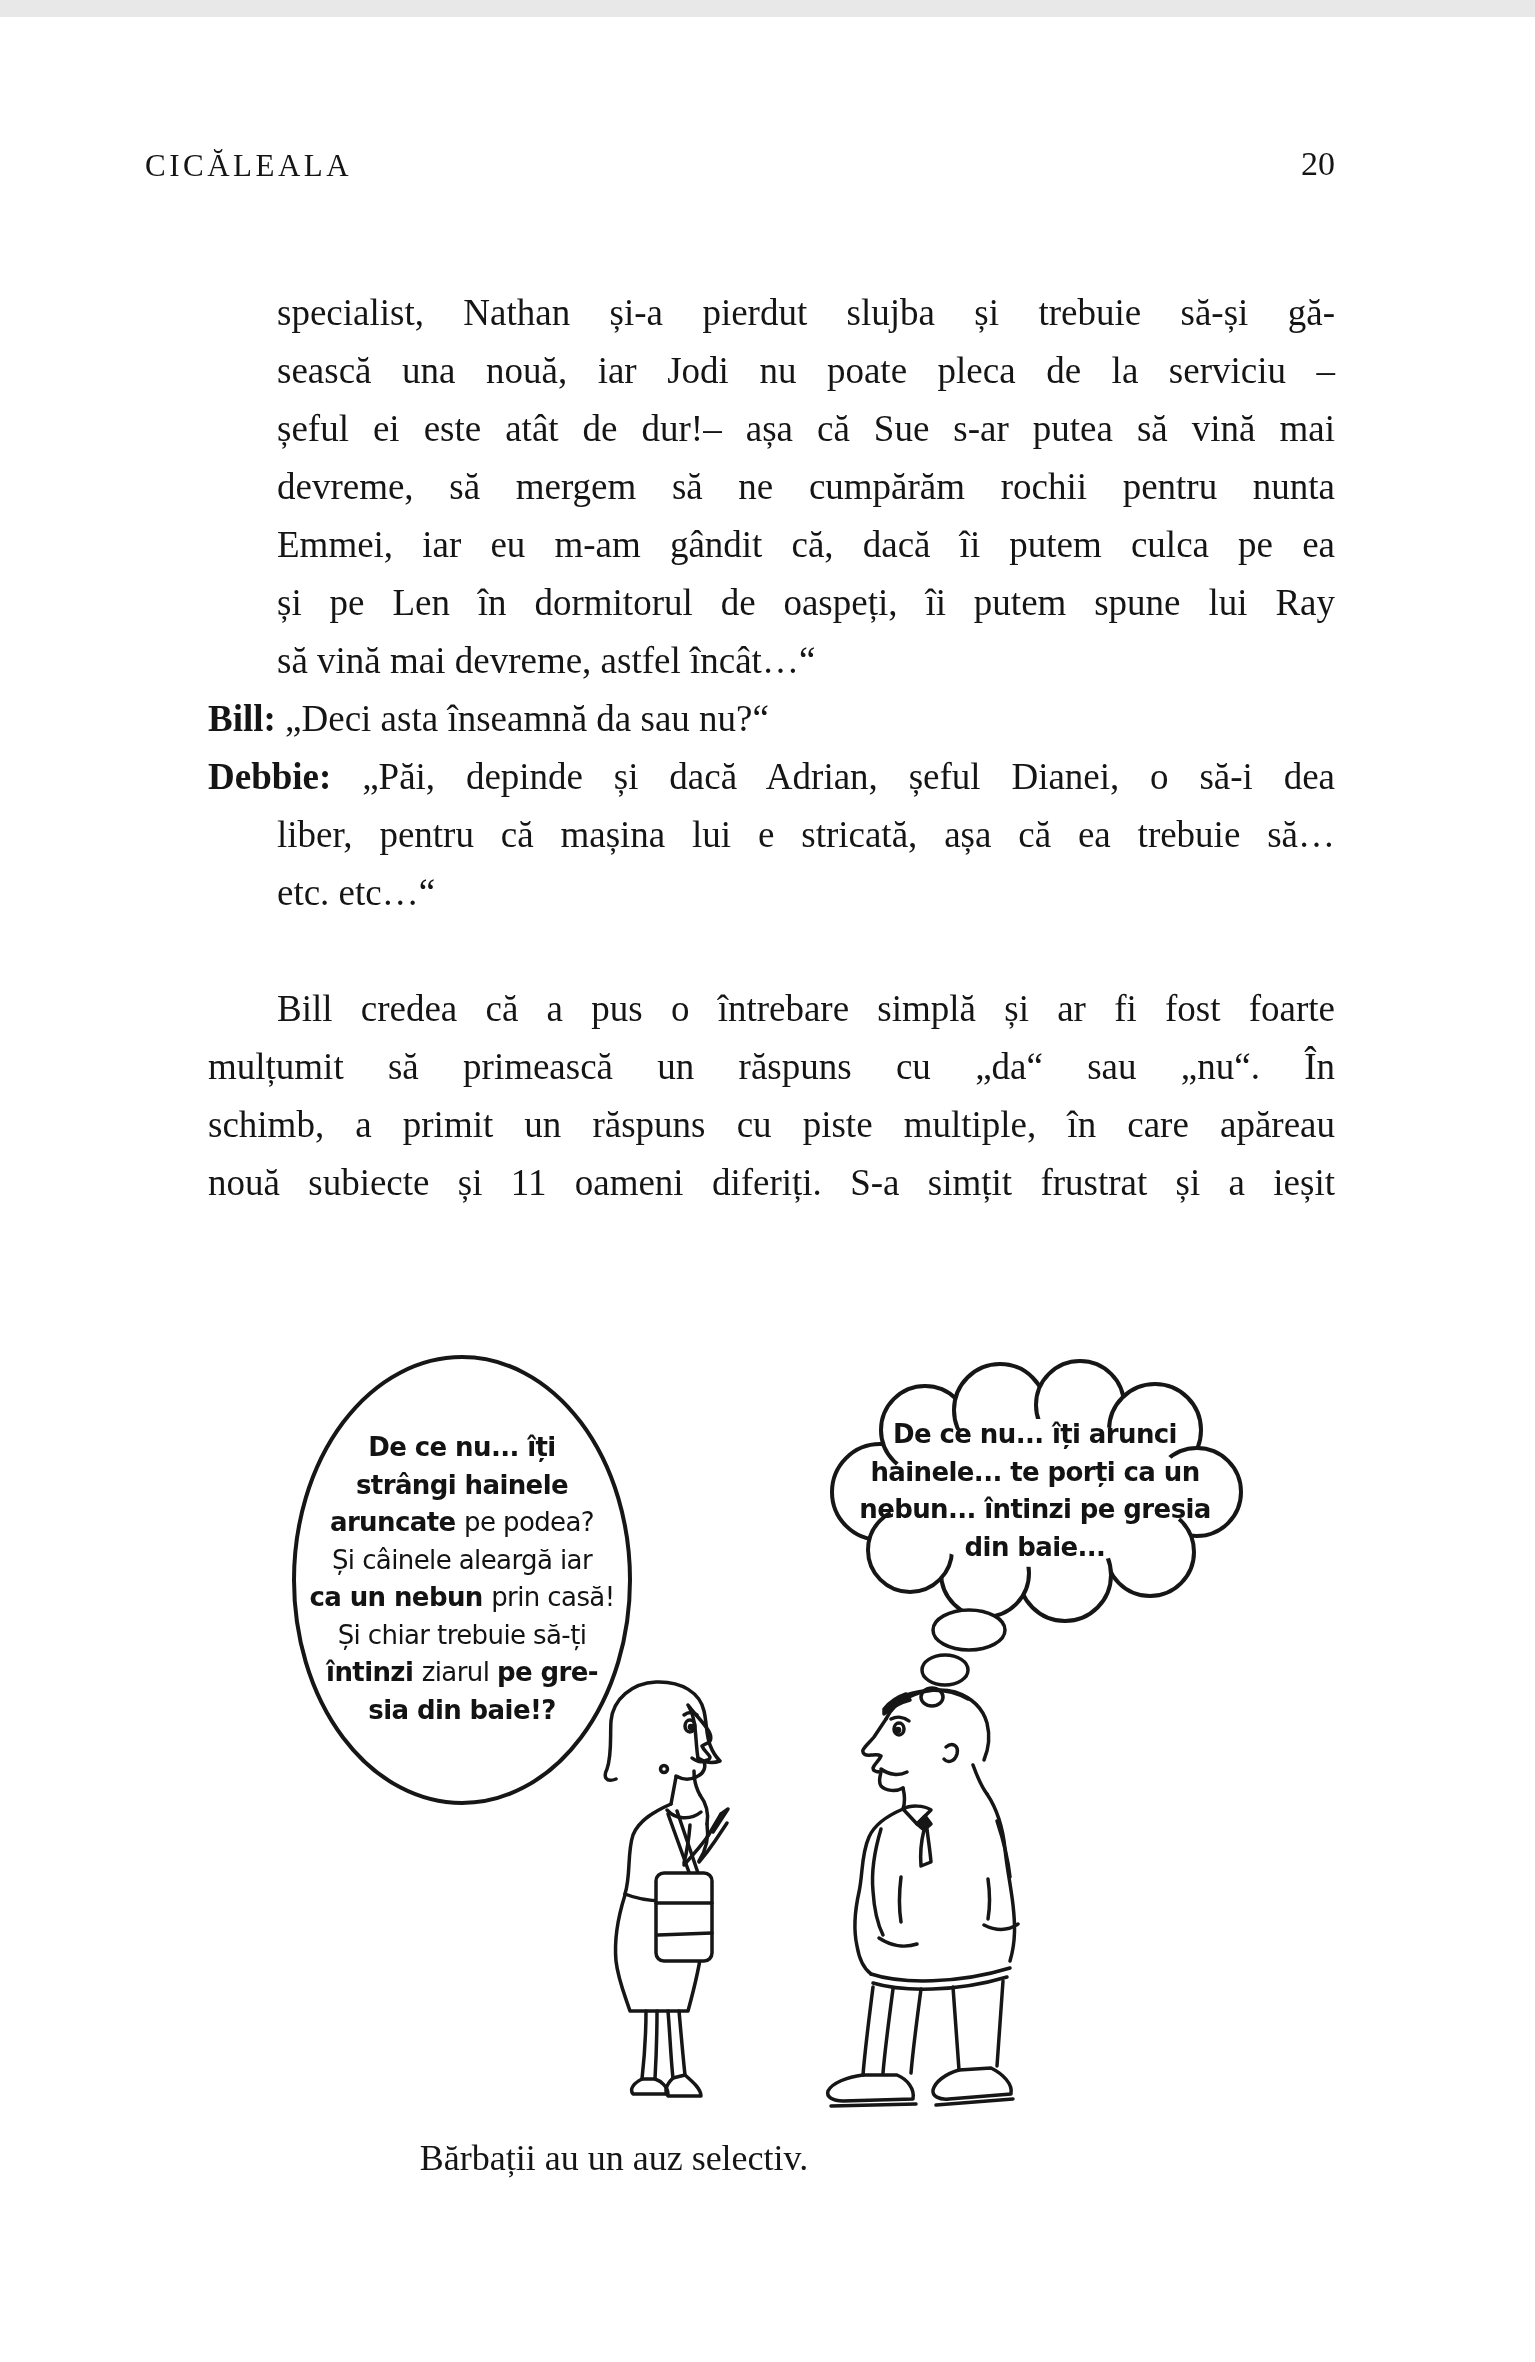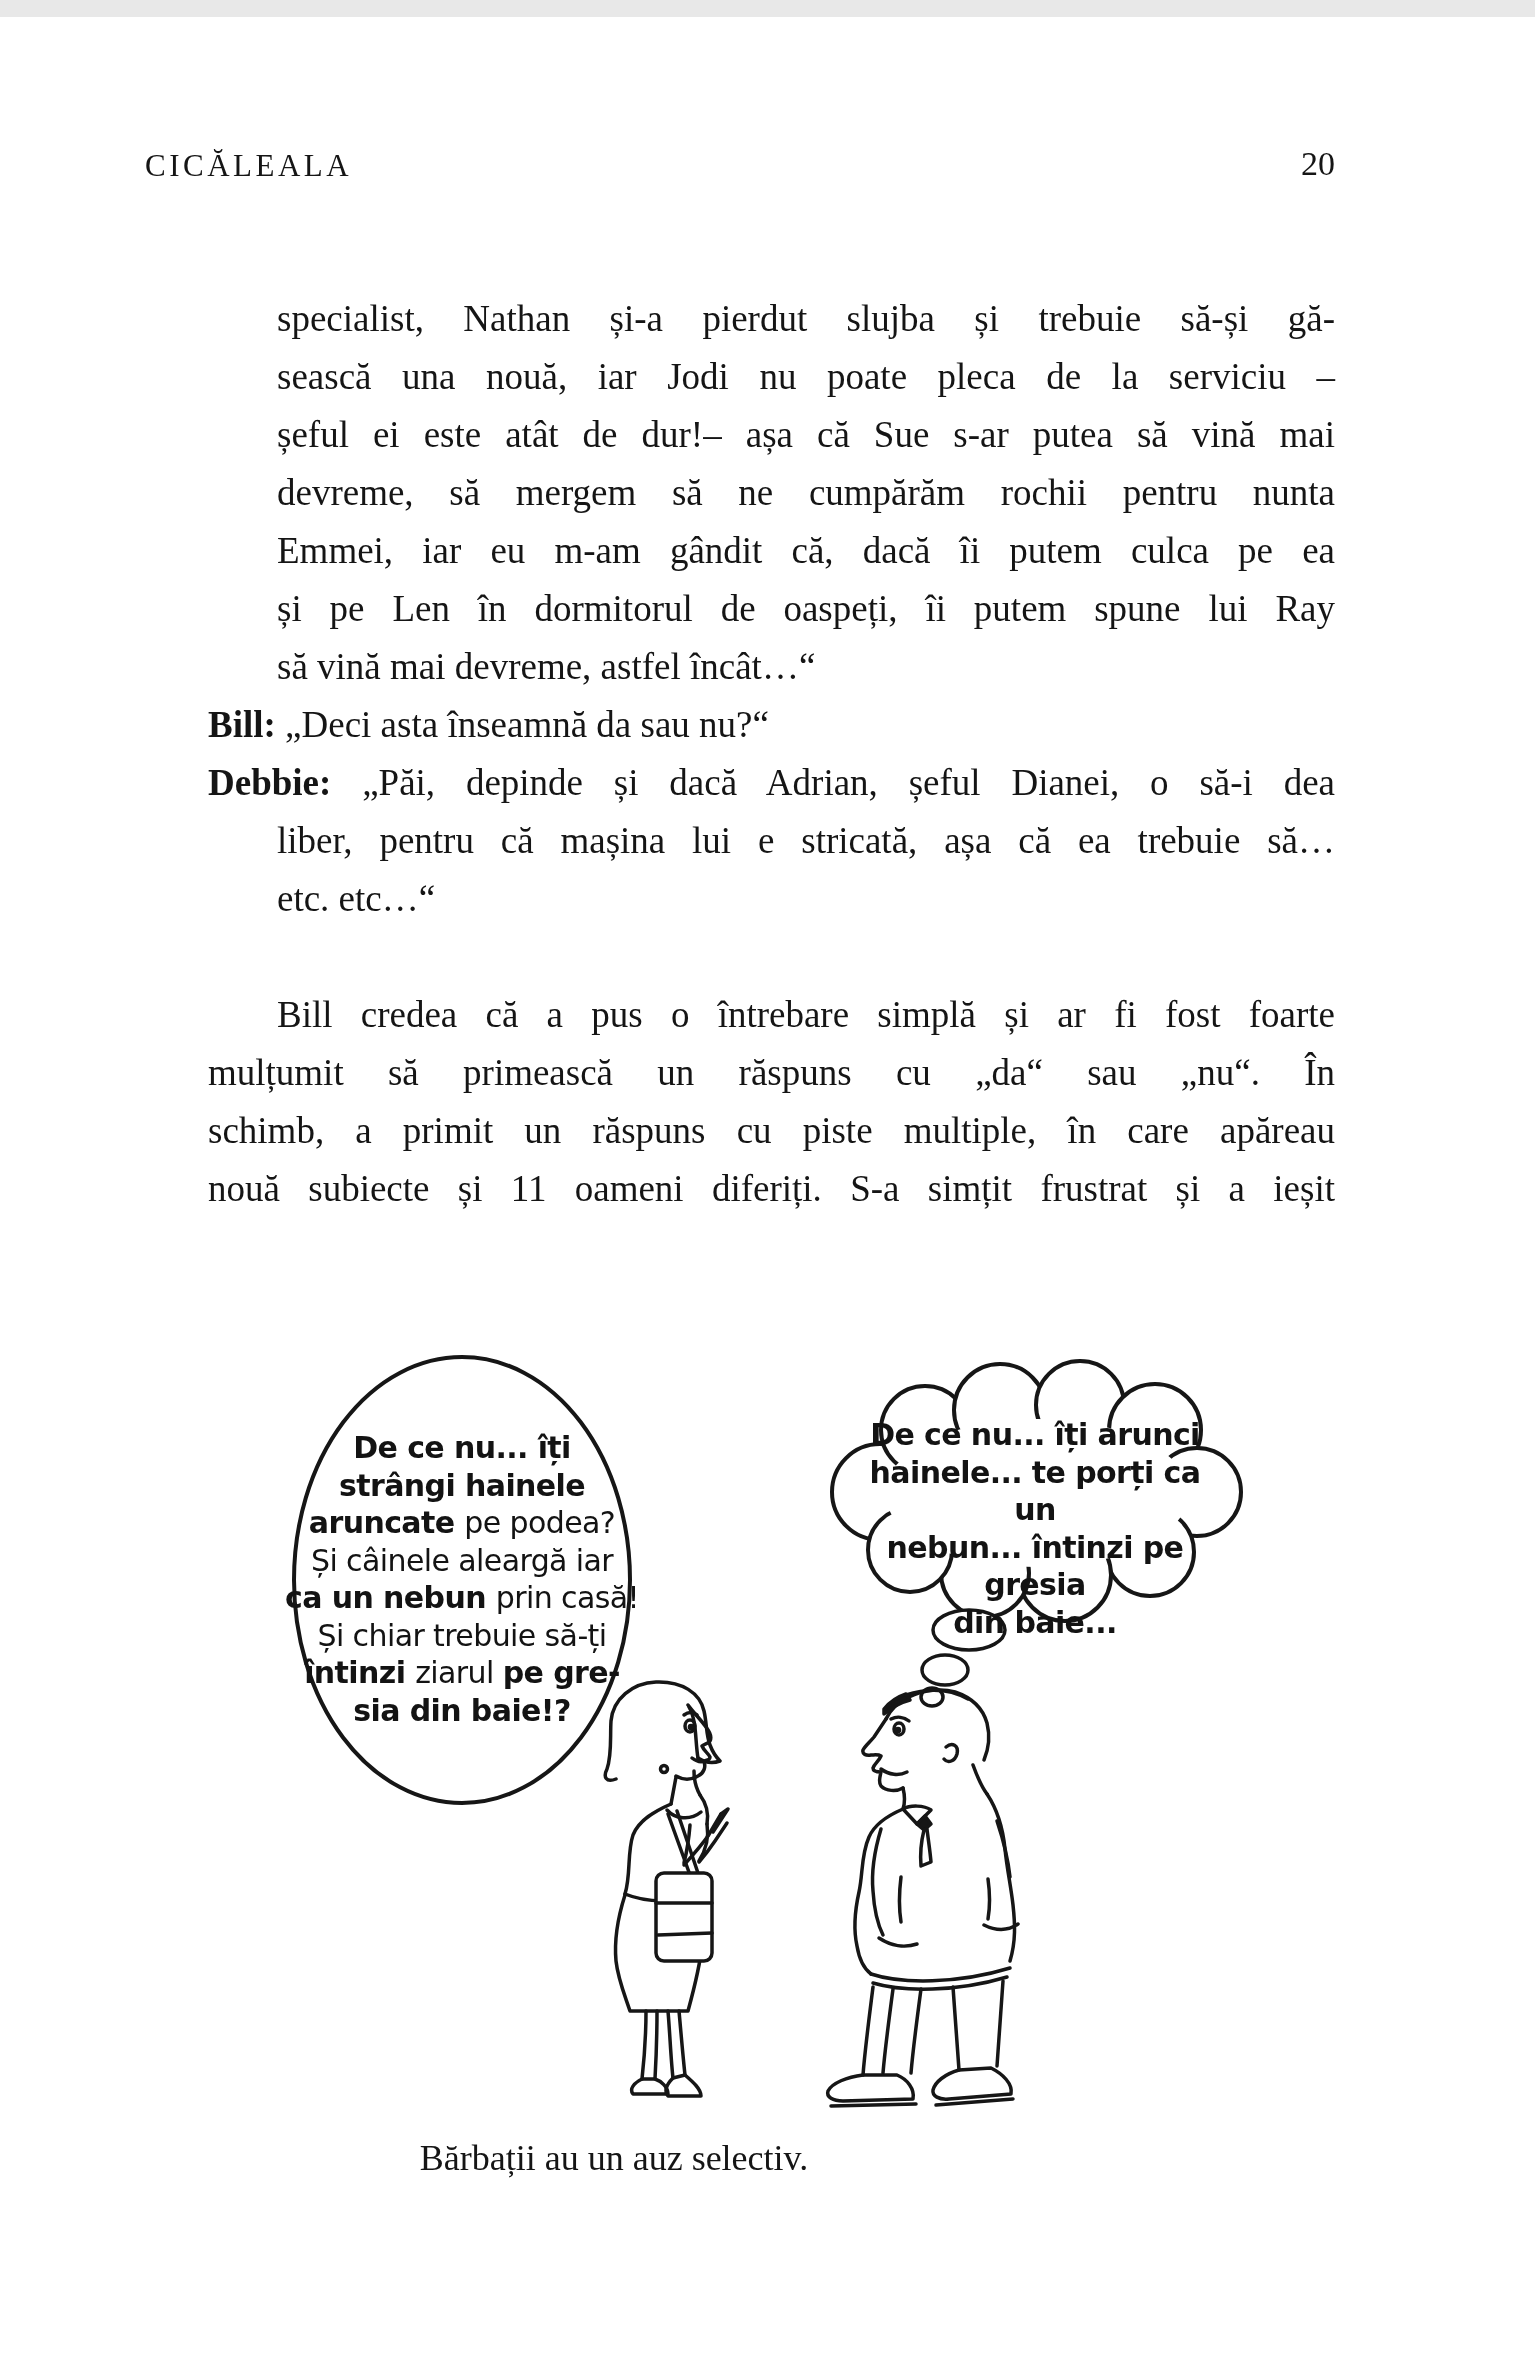--- a/index.html
+++ b/index.html
@@ -1,31 +1,31 @@
 <!DOCTYPE html>
 <html><head>
 <meta charset="utf-8">
 <style>
   html,body{margin:0;padding:0;background:#e8e8e8;}
   .page{position:relative;width:1535px;height:2362px;background:#ffffff;margin:17px auto;
         font-family:"Liberation Serif",serif;color:#151515;overflow:hidden;}
   .header-title{position:absolute;left:145px;top:131px;font-size:31px;letter-spacing:3.5px;
         font-weight:500;white-space:nowrap;}
   .page-number{position:absolute;top:128px;right:200px;font-size:34px;}
-  .body-text{position:absolute;left:208px;top:273px;width:1127px;font-size:37px;line-height:58px;}
+  .body-text{position:absolute;left:208px;top:267px;width:1127px;font-size:37px;line-height:58px;}
   .line{text-align:justify;}
   .line.j{text-align-last:justify;}
   .ind{padding-left:69px;}
   .pind{text-indent:69px;}
   .gap{height:58px;}
   .label{font-weight:bold;}
   .illus{position:absolute;left:0;top:1300px;width:1535px;height:820px;}
   .illus svg{position:absolute;left:0;top:0;}
   .bubble-text{position:absolute;text-align:center;font-family:"DejaVu Sans",sans-serif;
-        font-size:30px;line-height:37.5px;letter-spacing:-0.6px;color:#131313;}
+        font-size:26px;line-height:37.5px;letter-spacing:-0.6px;color:#131313;}
   .bubble-text .b{font-weight:700;}
   .bubble-text .r{font-weight:400;}
   .speech{left:282px;top:112px;width:360px;}
   .thought{left:850px;top:99px;width:370px;}
   .caption{position:absolute;left:0;top:2120px;width:1228px;text-align:center;font-size:36px;}
 </style>
 </head>
 <body>
 
 <div class="page">

